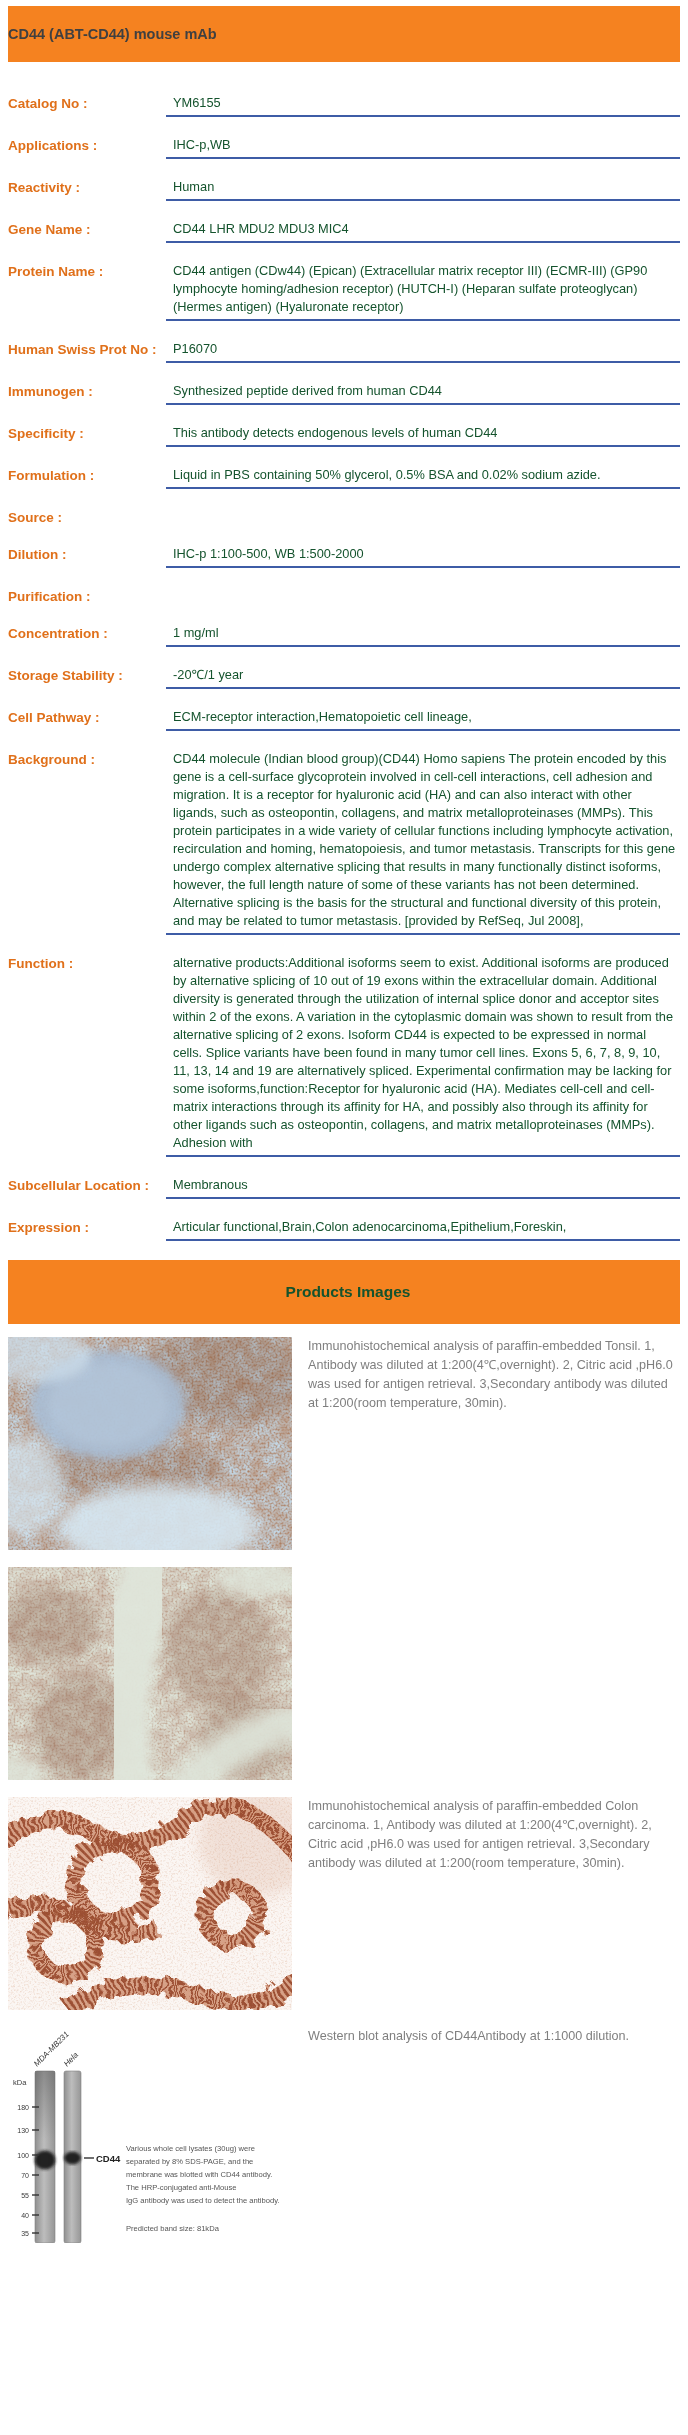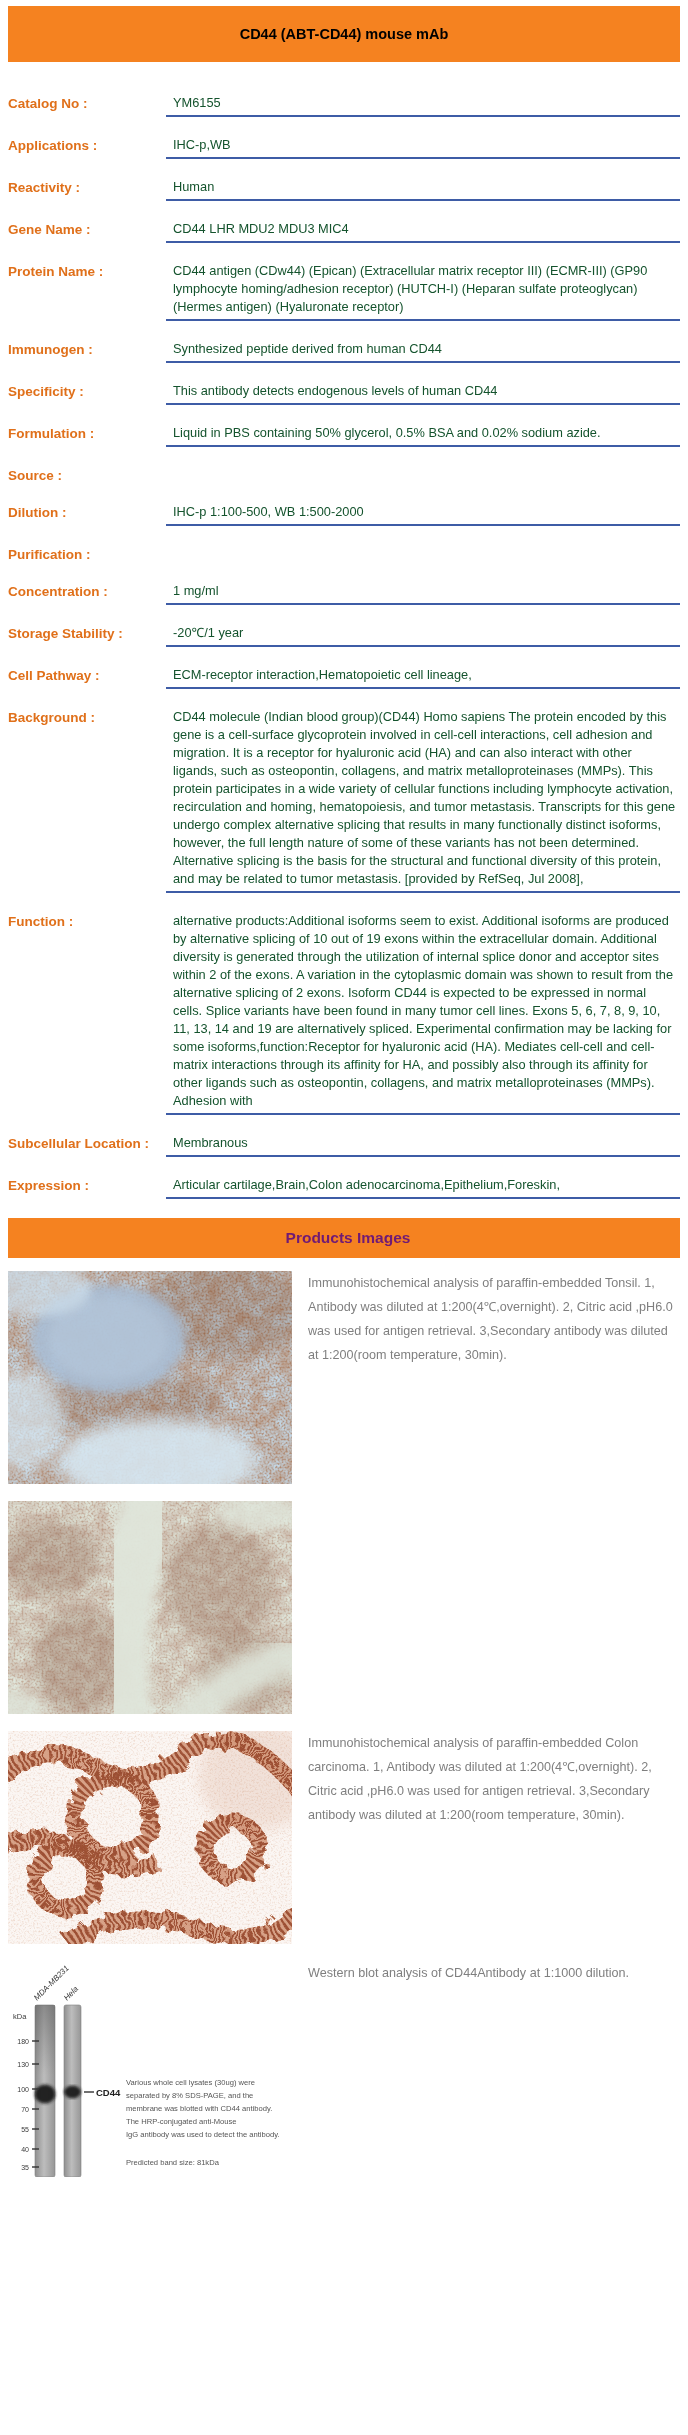--- a/index.html
+++ b/index.html
@@ -2,46 +2,46 @@
 <html><head>
 <meta charset="utf-8">
 <style>
   html,body{margin:0;padding:0;background:#ffffff;}
   .page{
     width:688px; box-sizing:border-box; padding:6px 8px 10px 8px;
     font-family:"Liberation Sans", sans-serif; background:#ffffff;
   }
   
   .title-bar{
-    background:#F58220; color:#000000; font-weight:bold; font-size:14.5px;
-    height:56px; display:flex; align-items:center; justify-content:center;
+    background:#F58220; color:#404040; font-weight:bold; font-size:14.5px;
+    height:56px; display:flex; align-items:center; 
     margin-bottom:32px;
   }
   .banner{
-    background:#F58220; color:#701a75; font-weight:bold; font-size:15.5px;
-    height:40px; display:flex; align-items:center; justify-content:center;
+    background:#F58220; color:#14532d; font-weight:bold; font-size:15.5px;
+    height:64px; display:flex; align-items:center; justify-content:center;
     margin:8px 0 13px 0;
     padding-left:8px;
   }
   
   .frow{display:flex; align-items:flex-start; margin-bottom:19px;gap:8px;}
   .flabel{
     width:150px; flex:0 0 150px; color:#E0701A; font-weight:bold;
     font-size:13.5px; line-height:17px; padding-top:1px;
   }
   .fvalue{
     flex:1; color:#14532d; font-size:12.8px; line-height:18px;
     border-bottom:2px solid #3E5CA6; padding:0 2px 3px 7px; min-height:18px;
   }
   
   .prow{display:flex; align-items:flex-start; margin-bottom:17px;}
   .pimg{flex:0 0 284px; width:284px; font-size:0; line-height:0;}
   .pimg svg{display:block;}
   .pcap{
-    flex:1; margin-left:16px; color:#7f7f7f; font-size:12.6px; line-height:24px;
+    flex:1; margin-left:16px; color:#7f7f7f; font-size:12.6px; line-height:19px;
   }
   
   svg text{font-family:"Liberation Sans", sans-serif;}
   .wb-marker{font-size:7px; fill:#3a3a3a;}
   .wb-kda{font-size:7.5px; fill:#3a3a3a;}
   .wb-lane-label{font-size:8px; font-style:italic; fill:#333333;}
   .wb-desc{font-size:7.6px; fill:#555555;}
   .wb-band-label{font-size:9.5px; font-weight:bold; fill:#222222;}
 </style>
 </head>
@@ -68,20 +68,24 @@
     </div>
     <div class="frow">
       <div class="flabel">Gene Name :</div>
       <div class="fvalue">CD44 LHR MDU2 MDU3 MIC4</div>
     </div>
     <div class="frow">
       <div class="flabel">Protein Name :</div>
       <div class="fvalue">CD44 antigen (CDw44) (Epican) (Extracellular matrix receptor III) (ECMR-III) (GP90 lymphocyte homing/adhesion receptor) (HUTCH-I) (Heparan sulfate proteoglycan) (Hermes antigen) (Hyaluronate receptor)</div>
     </div>
     <div class="frow">
+      <div class="flabel">Human Swiss Prot No :</div>
+      <div class="fvalue">P16070</div>
+    </div>
+    <div class="frow">
       <div class="flabel">Immunogen :</div>
       <div class="fvalue">Synthesized peptide derived from human CD44</div>
     </div>
     <div class="frow">
       <div class="flabel">Specificity :</div>
       <div class="fvalue">This antibody detects endogenous levels of human CD44</div>
     </div>
     <div class="frow">
       <div class="flabel">Formulation :</div>
       <div class="fvalue">Liquid in PBS containing 50% glycerol, 0.5% BSA and 0.02% sodium azide.</div>
@@ -115,21 +119,21 @@
     <div class="frow">
       <div class="flabel">Function :</div>
       <div class="fvalue">alternative products:Additional isoforms seem to exist. Additional isoforms are produced by alternative splicing of 10 out of 19 exons within the extracellular domain. Additional diversity is generated through the utilization of internal splice donor and acceptor sites within 2 of the exons. A variation in the cytoplasmic domain was shown to result from the alternative splicing of 2 exons. Isoform CD44 is expected to be expressed in normal cells. Splice variants have been found in many tumor cell lines. Exons 5, 6, 7, 8, 9, 10, 11, 13, 14 and 19 are alternatively spliced. Experimental confirmation may be lacking for some isoforms,function:Receptor for hyaluronic acid (HA). Mediates cell-cell and cell-matrix interactions through its affinity for HA, and possibly also through its affinity for other ligands such as osteopontin, collagens, and matrix metalloproteinases (MMPs). Adhesion with</div>
     </div>
     <div class="frow">
       <div class="flabel">Subcellular Location :</div>
       <div class="fvalue">Membranous</div>
     </div>
     <div class="frow">
       <div class="flabel">Expression :</div>
-      <div class="fvalue">Articular cartilage,Brain,Colon adenocarcinoma,Epithelium,Foreskin,</div>
+      <div class="fvalue">Articular functional,Brain,Colon adenocarcinoma,Epithelium,Foreskin,</div>
     </div>
   </div>
 
   <div class="banner">
     <span>Products Images</span>
   </div>
 
   <div class="prow">
     <div class="pimg">
       <svg width="284" height="213" viewBox="0 0 284 213" xmlns="http://www.w3.org/2000/svg">

